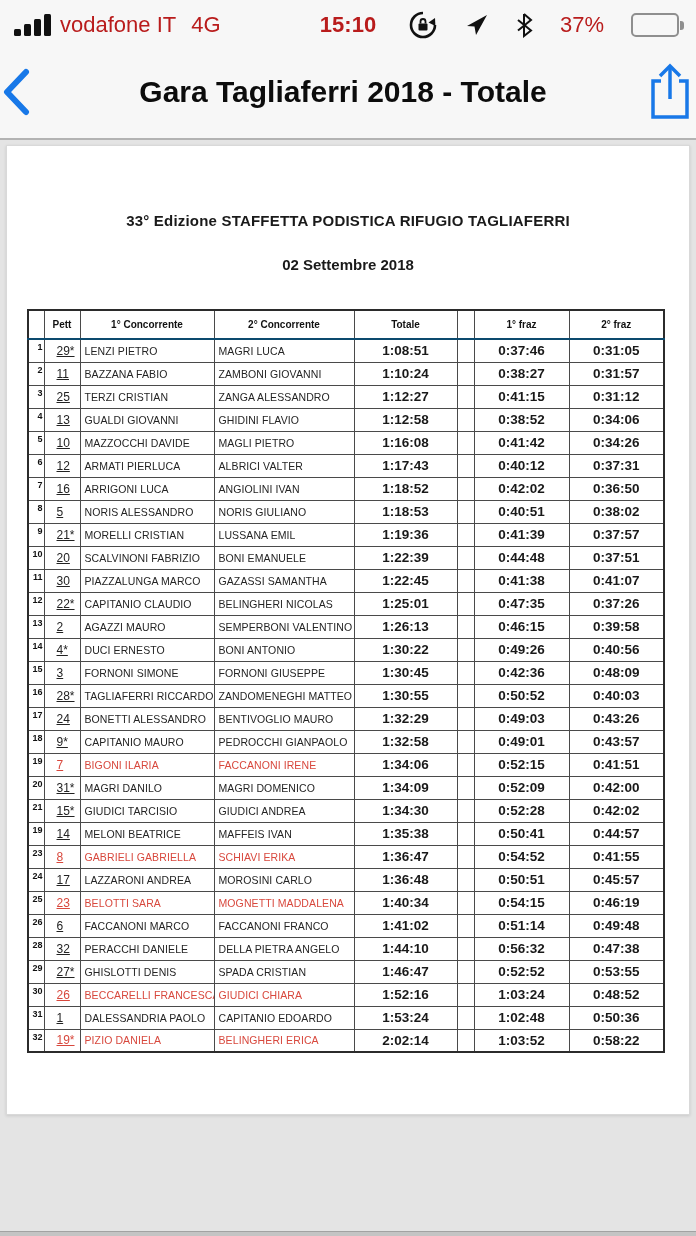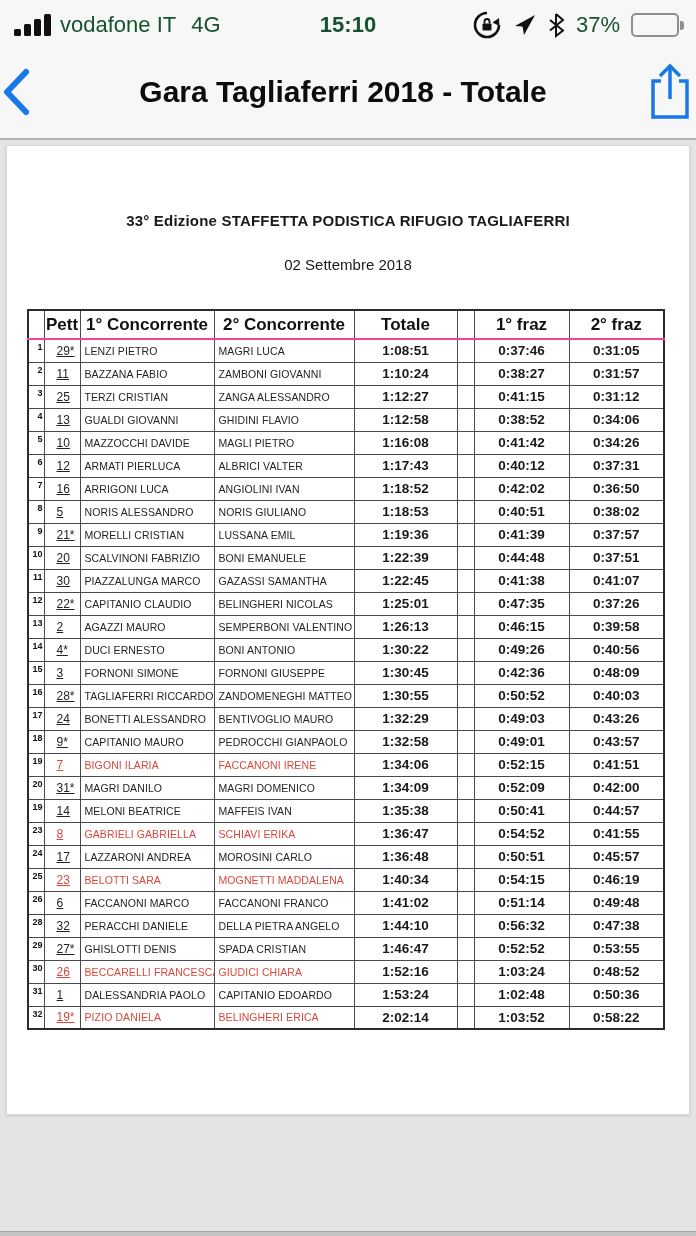--- a/index.html
+++ b/index.html
@@ -14,30 +14,30 @@
   
   .chrome {
     position:absolute; top:0; left:0; width:696px; height:140px;
     background:#f7f7f7;
     border-bottom:2px solid #b3b3b3;
     z-index:5;
   }
   .status-bar {
     height:46px; display:flex; align-items:center;
     padding:4px 12px 0 14px;
-    font-size:21px; color:#14532d;
+    font-size:21px; color:#b91c1c;
   }
   .sb-left { display:flex; align-items:center; gap:9px; }
   .signal { display:flex; align-items:flex-end; gap:3px; height:22px; }
   .signal span { display:block; width:7px; background:#111; border-radius:1.5px; }
   .signal .b1{height:7px;} .signal .b2{height:12px;} .signal .b3{height:17px;} .signal .b4{height:22px;}
   .carrier { font-size:22px; }
   .network { font-size:22px; margin-left:6px; }
   .sb-time { position:absolute; left:0; right:0; text-align:center; font-weight:bold; font-size:22px; pointer-events:none; }
-  .sb-right { margin-left:auto; display:flex; align-items:center; gap:11px; z-index:2; }
+  .sb-right { margin-left:auto; display:flex; align-items:center; gap:27px; z-index:2; }
   .pct { font-size:22px; }
   .battery { display:flex; align-items:center; }
   .batt-body { width:48px; height:24px; border:2px solid #8f8f8f; border-radius:5px; padding:2px; }
   .batt-fill { height:100%; background:#111; border-radius:2px; }
   .batt-nub { width:4px; height:9px; background:#8f8f8f; border-radius:0 3px 3px 0; margin-left:1px; }
   .nav-bar {
     height:92px; display:flex; align-items:center; padding:0 2px;
     position:relative;
   }
   .back-btn { display:flex; align-items:center; cursor:pointer; }
@@ -48,29 +48,29 @@
   }
   .share-btn { margin-left:auto; cursor:pointer; display:flex; align-items:center; }
   
   .viewer { position:absolute; top:142px; left:0; width:676px; height:1094px; background:#e4e4e4; }
   .page {
     position:absolute; top:3px; left:6px; width:684px; height:970px;
     background:#fff; border:1px solid #d9d9d9;
     box-shadow:0 1px 3px rgba(0,0,0,0.12);
   }
   .doc-title { margin-top:66px; text-align:center; font-size:15px; font-weight:bold; color:#1a1a1a; letter-spacing:0.2px; }
-  .doc-date  { margin-top:27px; text-align:center; font-size:15px; font-weight:normal; color:#1a1a1a; }
+  .doc-date  { margin-top:27px; text-align:center; font-size:15px; font-weight:bold; color:#1a1a1a; }
   table.results {
     margin:36px 0 0 20px;
     border-collapse:collapse; table-layout:fixed;
     width:636px;
     border:2px solid #2b2b2b;
   }
   table.results th, table.results td { border:1px solid #4a4a4a; overflow:hidden; white-space:nowrap; }
-  table.results thead th { height:29px; font-size:17px; font-weight:bold; text-align:center; border-bottom:2px solid #ec4899; color:#111; }
+  table.results thead th { height:29px; font-size:10px; font-weight:bold; text-align:center; border-bottom:2px solid #0c4a6e; color:#111; }
   table.results tbody td { height:23px; }
   td.rank { font-size:9px; font-weight:bold; text-align:right; vertical-align:top; padding:2px 1px 0 0; color:#111; }
   td.pett { font-size:12px; text-align:left; padding-left:12px; vertical-align:middle; color:#222;text-decoration:underline; }
   td.name { font-size:10.5px; text-align:left; padding-left:4px; vertical-align:middle; color:#242424; letter-spacing:0.1px; }
   td.time { font-size:13.5px; font-weight:bold; text-align:center; vertical-align:middle; color:#191919; }
   tr.red td.pett, tr.red td.name { color:#d8483d; }
   .bottom-strip { position:absolute; bottom:0; left:0; width:696px; height:5px; background:#c4c4c4; border-top:1px solid #a2a2a2; }
   svg { display:block; }
 </style>
 </head>
@@ -358,20 +358,30 @@
     <td class="rank">20</td>
     <td class="pett">31*</td>
     <td class="name">MAGRI DANILO</td>
     <td class="name">MAGRI DOMENICO</td>
     <td class="time">1:34:09</td>
     <td class="gap"></td>
     <td class="time">0:52:09</td>
     <td class="time">0:42:00</td>
   </tr>
           <tr>
+    <td class="rank">21</td>
+    <td class="pett">15*</td>
+    <td class="name">GIUDICI TARCISIO</td>
+    <td class="name">GIUDICI ANDREA</td>
+    <td class="time">1:34:30</td>
+    <td class="gap"></td>
+    <td class="time">0:52:28</td>
+    <td class="time">0:42:02</td>
+  </tr>
+          <tr>
     <td class="rank">19</td>
     <td class="pett">14</td>
     <td class="name">MELONI BEATRICE</td>
     <td class="name">MAFFEIS IVAN</td>
     <td class="time">1:35:38</td>
     <td class="gap"></td>
     <td class="time">0:50:41</td>
     <td class="time">0:44:57</td>
   </tr>
           <tr class="red">

